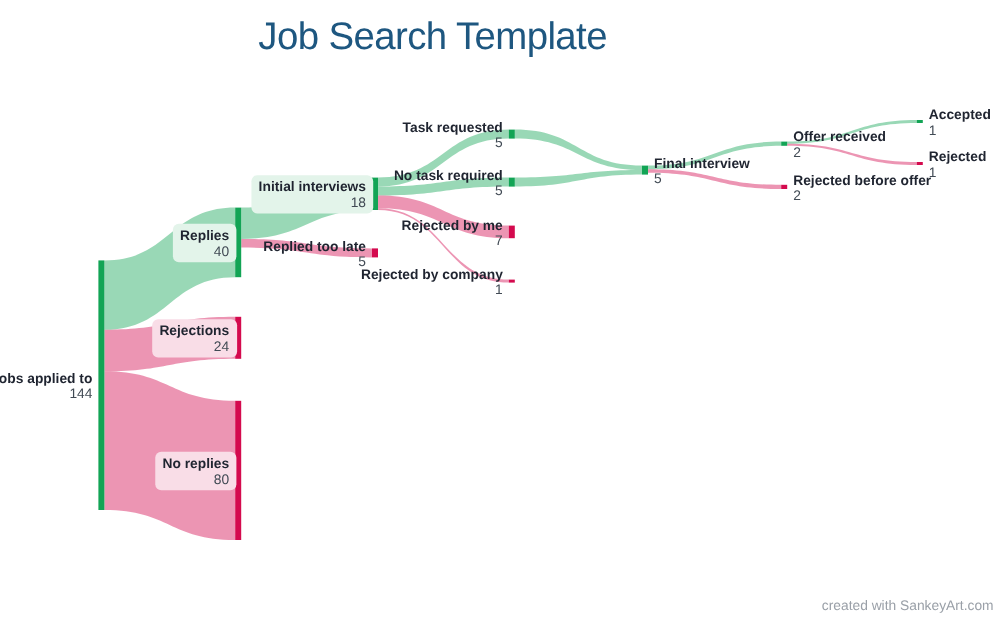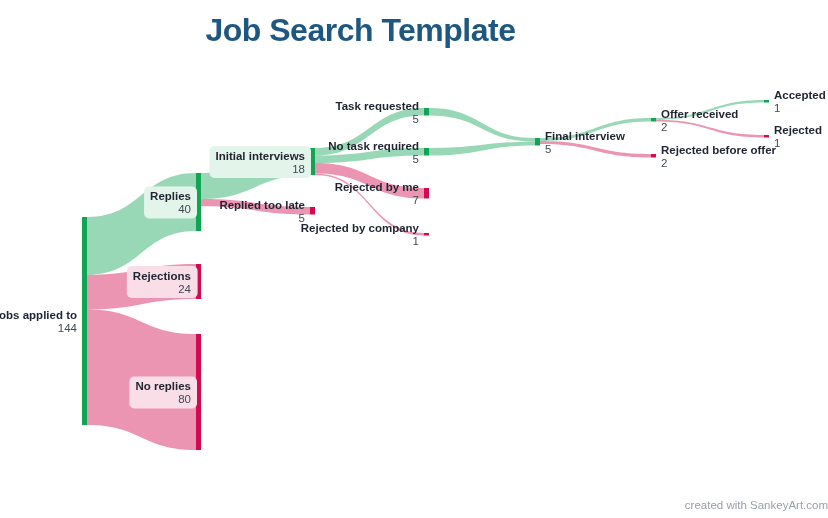--- a/index.html
+++ b/index.html
@@ -1,19 +1,19 @@
 <!DOCTYPE html>
 <html><head>
 <meta charset="utf-8">
 <style>
   html,body{margin:0;padding:0;background:#ffffff;}
   body{width:828px;height:518px;position:relative;overflow:hidden;
        font-family:"Liberation Sans","DejaVu Sans",sans-serif;}
   .title{position:absolute;top:12px;left:0;width:721px;text-align:center;
-         font-size:32px;font-weight:700;letter-spacing:-0.5px;}
+         font-size:32px;font-weight:400;letter-spacing:-0.5px;}
   .canvas-wrap{position:absolute;left:0;top:0;width:828px;height:518px;}
   .footer{position:absolute;bottom:7px;left:0;width:828px;text-align:right;
           font-size:11.5px;}
   svg text{font-family:"Liberation Sans","DejaVu Sans",sans-serif;}
 </style>
 </head>
 <body>
 
 <div class="canvas-wrap">
   <svg id="sankey" width="828" height="518" viewBox="0 0 828 518">

